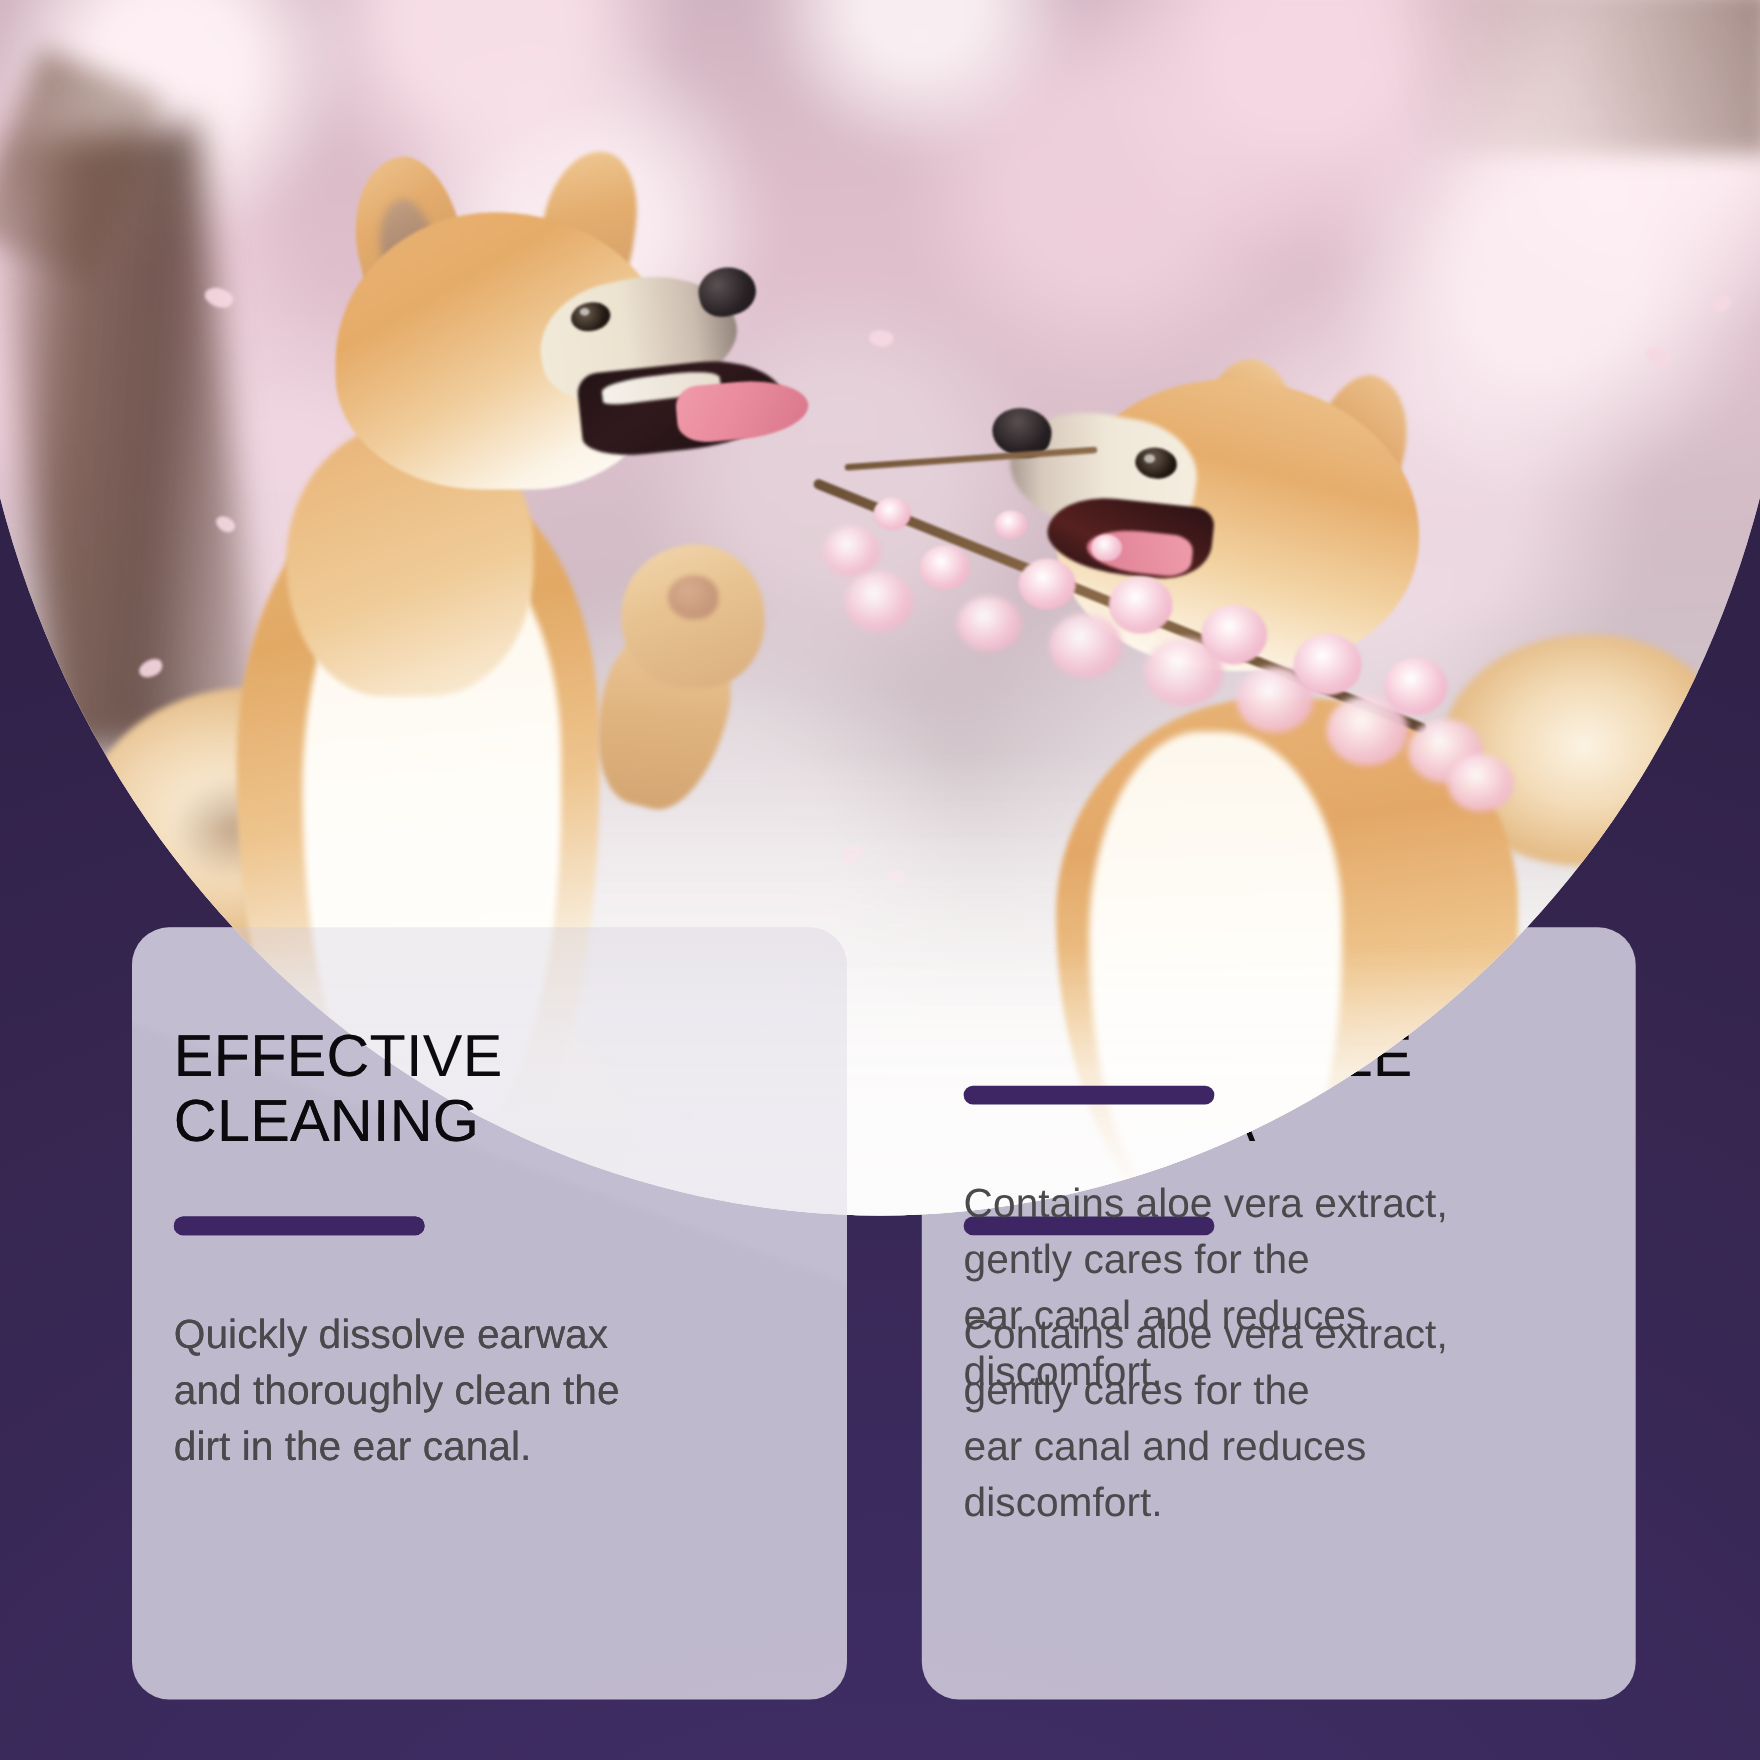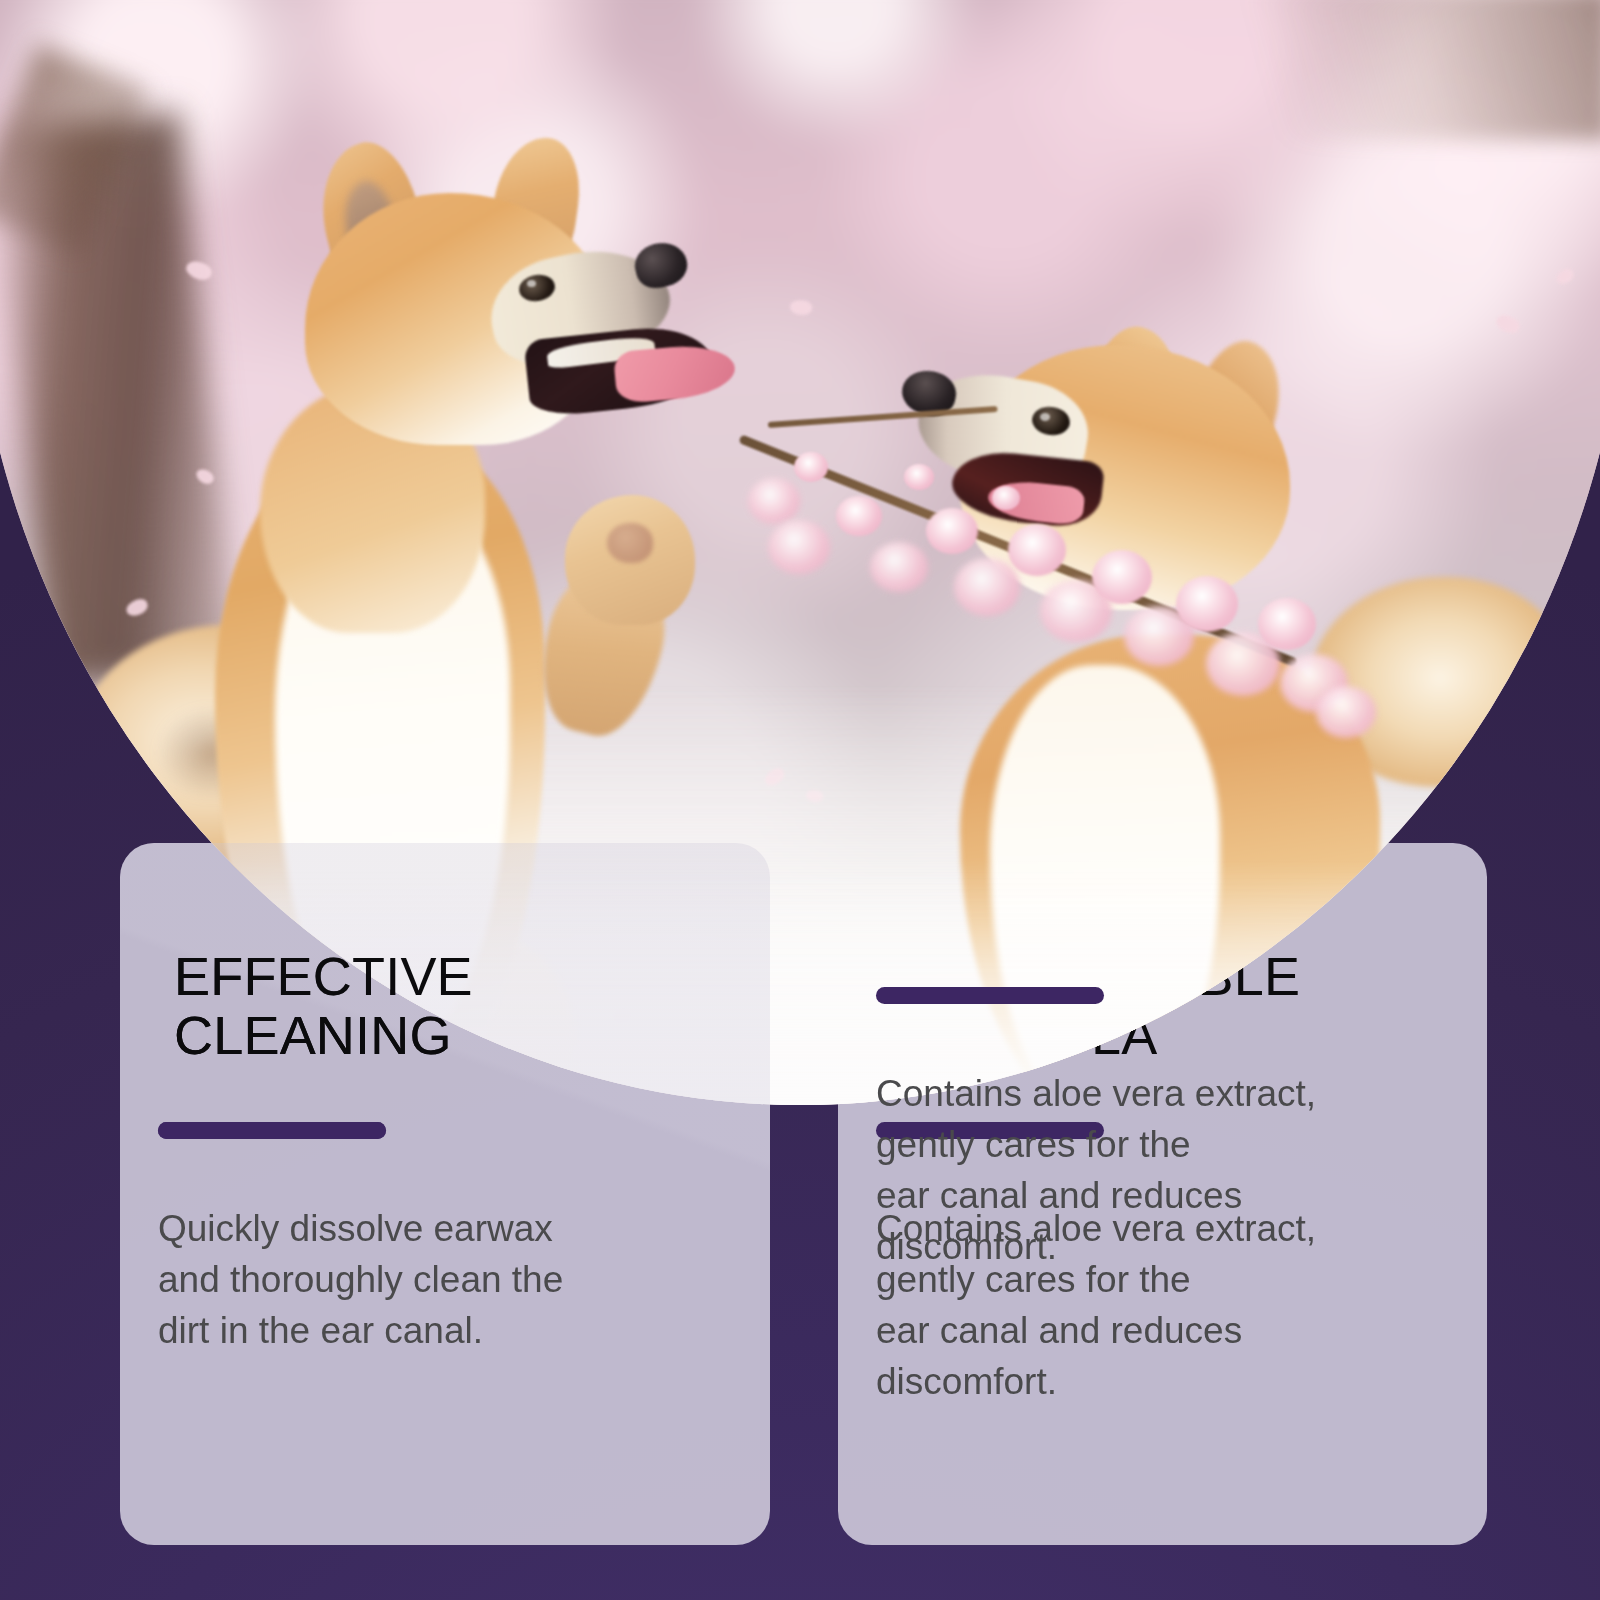--- a/index.html
+++ b/index.html
@@ -282,21 +282,21 @@
     top:843px;height:702px;
     border-radius:34px;
     background:rgba(203,198,216,.92);
     overflow:hidden;
   }
   .card.left{left:120px;width:650px;}
   .card.right{left:838px;width:649px;}
   .card-body{position:relative;z-index:3;padding:88px 0 0 38px;}
 
   .card-title{
-    margin:16px;
+    margin:0;
     color:#0b0b0d;
     font-weight:400;
     font-size:54px;
     line-height:1.10;
     letter-spacing:.2px;
     white-space:pre-line;
   }
   .card-rule{
     margin-top:56px;
     width:228px;height:17px;border-radius:9px;
@@ -458,20 +458,23 @@
 
   <div style="position:absolute;left:120px;top:843px;width:650px;height:702px;border-radius:34px;
               background:linear-gradient(200deg, rgba(203,198,216,.30) 0%, rgba(203,198,216,.30) 34%, rgba(203,198,216,0) 35%);
               z-index:6;pointer-events:none;"></div>
 
   <div style="position:absolute;left:120px;top:843px;width:650px;height:702px;z-index:8;pointer-events:none;">
     <div class="card-body">
       <h2 class="card-title">EFFECTIVE
 CLEANING</h2>
       <div class="card-rule"></div>
+      <p class="card-text">Quickly dissolve earwax
+and thoroughly clean the
+dirt in the ear canal.</p>
     </div>
   </div>
 
   <div style="position:absolute;left:838px;top:843px;width:649px;height:702px;z-index:8;pointer-events:none;">
     <div class="card-body">
       <div class="card-rule"></div>
       <p class="card-text">Contains aloe vera extract,
 gently cares for the
 ear canal and reduces
 discomfort.</p>

